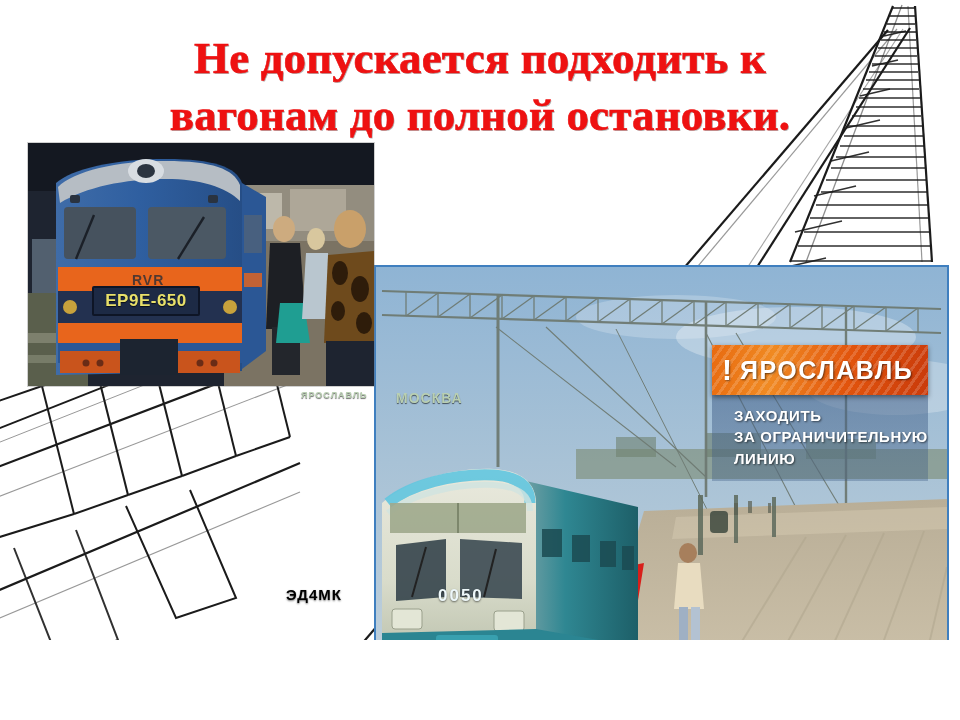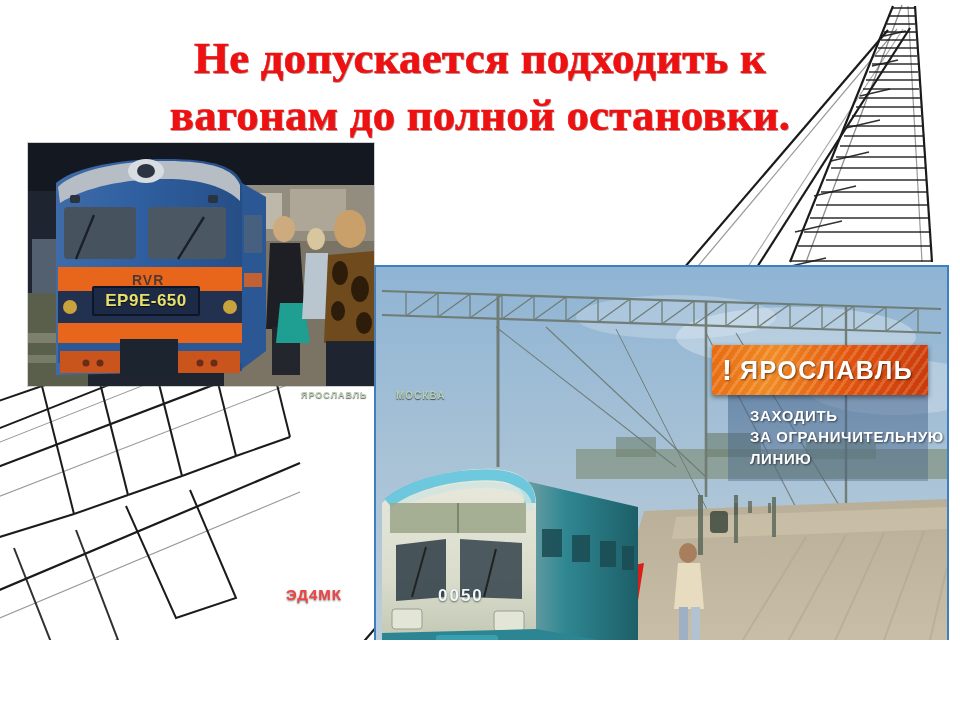--- a/index.html
+++ b/index.html
@@ -76,43 +76,42 @@
     color:#ffffff;font-family:"Liberation Sans",sans-serif;font-weight:bold;
     font-size:25px;letter-spacing:1.5px;
     text-shadow:1px 1px 2px rgba(0,0,0,.55);
   }
   #sign-body{
     background:linear-gradient(180deg,rgba(70,100,140,.55),rgba(60,90,130,.35));
     padding:10px 10px 12px 22px;
     color:#ffffff;font-family:"Liberation Sans",sans-serif;font-weight:bold;
     font-size:15px;line-height:1.42;letter-spacing:.6px;
     text-shadow:1px 1px 2px rgba(0,0,0,.55);
-    margin-left:16px;
   }
   #sign-body .sl{display:block;white-space:nowrap;}
 
   
   .plate{
     position:absolute;z-index:25;
     font-family:"Liberation Sans",sans-serif;font-weight:bold;
   }
   #plate-er9e{
     left:92px;top:286px;width:104px;height:26px;
     background:#1d2a45;border:2px solid #0e1526;border-radius:2px;
     color:#e8e06a;font-size:17px;letter-spacing:.5px;
     display:flex;align-items:center;justify-content:center;
     text-shadow:0 1px 1px rgba(0,0,0,.7);
   }
-  #plate-ed4mk{left:286px;top:586px;color:#ef4444;font-size:15px;letter-spacing:1px;
+  #plate-ed4mk{left:286px;top:586px;color:#000000;font-size:15px;letter-spacing:1px;
     text-shadow:0 1px 2px rgba(0,0,0,.55);}
   #plate-num{left:438px;top:586px;color:#eef8fa;font-size:17px;letter-spacing:2px;
     text-shadow:0 1px 2px rgba(0,0,0,.55);}
   #dest-left{left:288px;top:390px;color:#b9cfb2;font-size:9px;letter-spacing:1px;
     text-shadow:0 1px 1px rgba(0,0,0,.6);margin-left:13px;}
-  #dest-right{left:396px;top:390px;color:#b9cfb2;font-size:10px;letter-spacing:1px;
+  #dest-right{left:396px;top:390px;color:#b9cfb2;font-size:14px;letter-spacing:1px;
     text-shadow:0 1px 1px rgba(0,0,0,.6);}
 </style>
 </head>
 <body>
 
 <div id="slide">
 
   <svg class="lineart" viewBox="0 0 960 720" preserveAspectRatio="none">
     <defs>
       <linearGradient id="railsheen" x1="0" y1="0" x2="0" y2="1">

